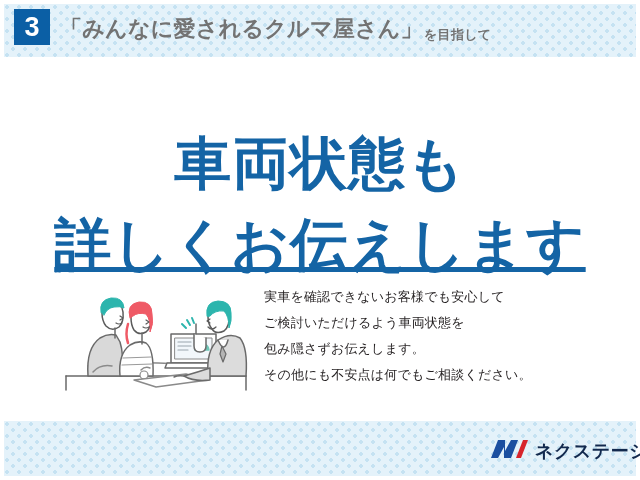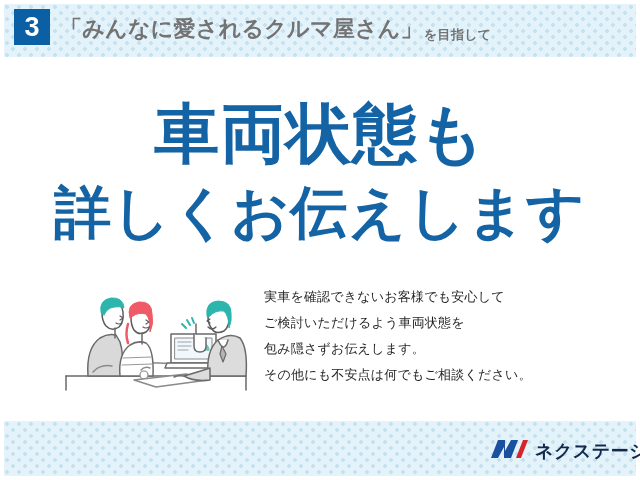--- a/index.html
+++ b/index.html
@@ -80,22 +80,22 @@
     position: absolute;
     left: 0;
     top: 96px;
     width: 640px;
     text-align: center;
     color: #1464a5;
     font-weight: bold;
     letter-spacing: 1px;
     line-height: 1.16;
   }
-  #headline .l1 { display: block; font-size: 65px; }
-  #headline .l2 { display: block; font-size: 57px; margin-top: 8px; }
+  #headline .l1 { display: block; font-size: 57px; margin-top: 34px; }
+  #headline .l2 { display: block; font-size: 57px; margin-top: 15px; text-decoration: underline; }
 
   
   #illustration {
     position: absolute;
     left: 58px;
     top: 276px;
     width: 195px;
     height: 118px;
   }
 

